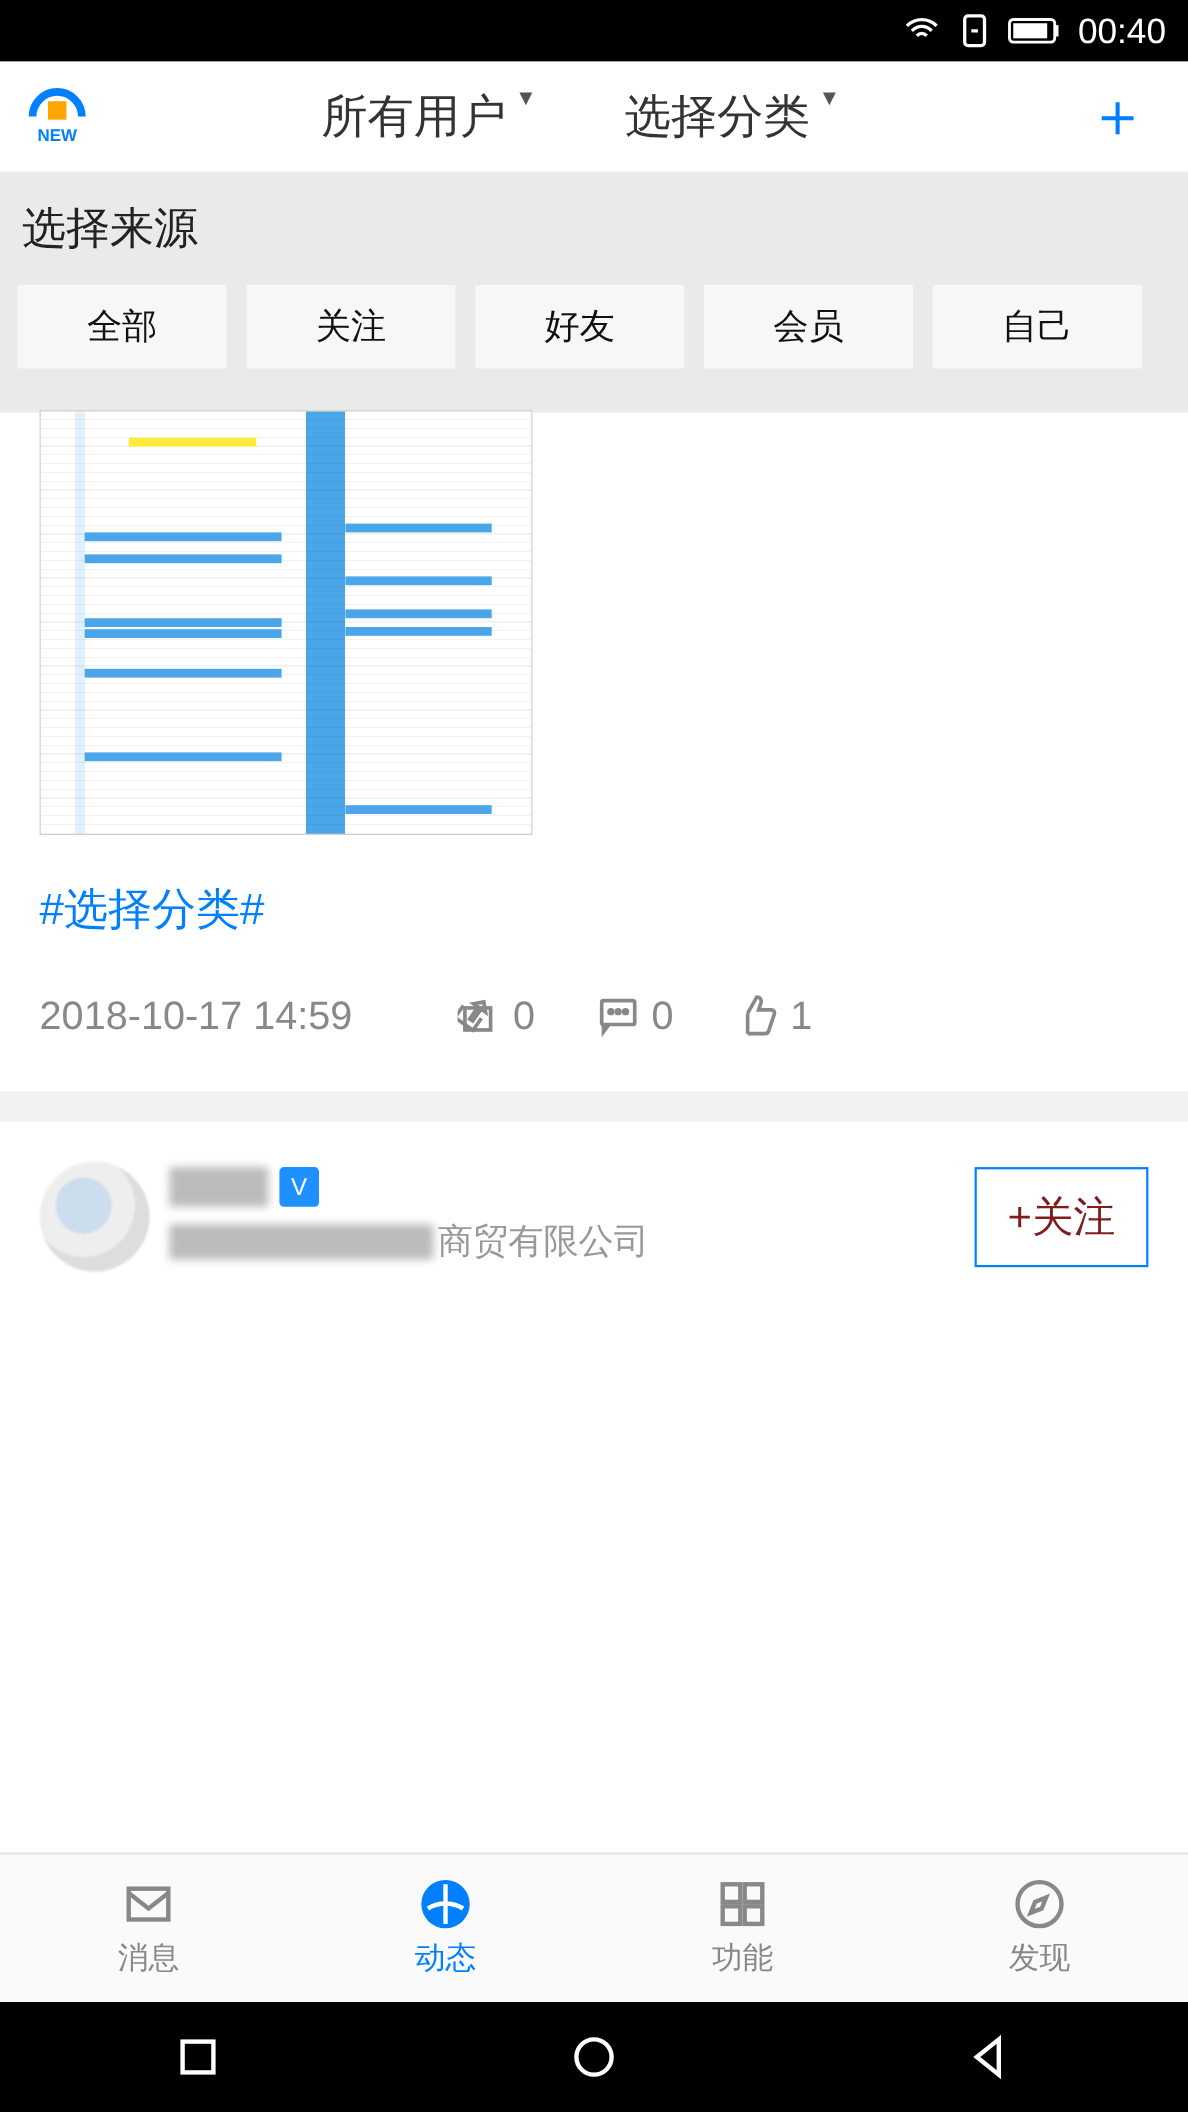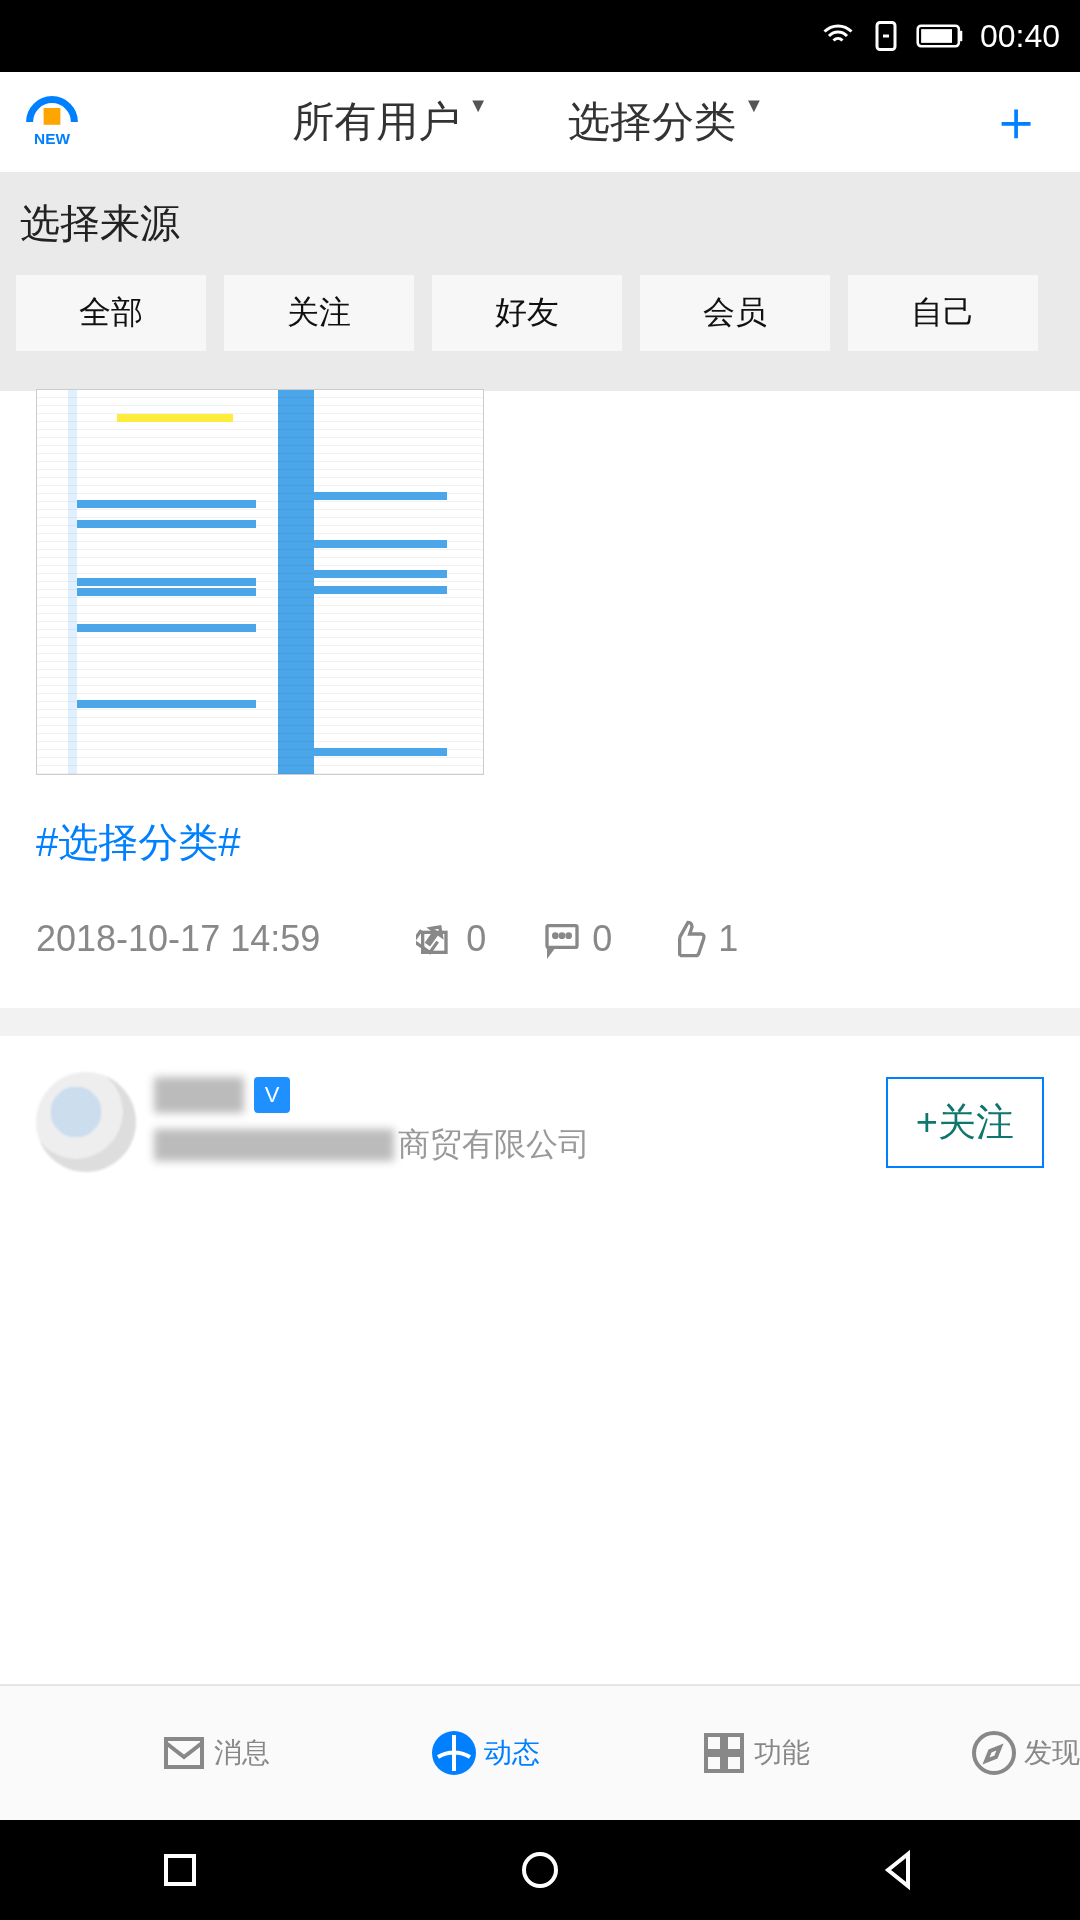--- a/index.html
+++ b/index.html
@@ -1,18 +1,18 @@
 <!DOCTYPE html>
 <html><head>
 <meta charset="utf-8">
 <style>
 * { margin: 0; padding: 0; box-sizing: border-box; }
 body { font-family: -apple-system, "PingFang SC", "Microsoft YaHei", sans-serif; background: #fff; width: 1080px; height: 1920px; overflow: hidden; position: relative; }
 
-.status-bar { height: 72px; background: #000; color: #fff; display: flex; align-items: center; justify-content: flex-end; padding: 0 20px; gap: 16px; font-size: 32px; }
+.status-bar { height: 56px; background: #000; color: #fff; display: flex; align-items: center; justify-content: flex-end; padding: 0 20px; gap: 16px; font-size: 32px; }
 .status-icons { display: flex; align-items: center; gap: 12px; }
 .status-icon { width: 36px; height: 36px; }
 
 .header { height: 100px; background: #fff; display: flex; align-items: center; padding: 0 24px; }
 .logo { width: 56px; height: 56px; }
 .header-dropdowns { flex: 1; display: flex; justify-content: center; gap: 80px; }
 .dropdown { font-size: 42px; color: #333; display: flex; align-items: flex-start; gap: 8px; }
 .dropdown-arrow { font-size: 20px; color: #555; }
 .add-btn { color: #0080ff; font-size: 56px; font-weight: 300; padding: 0 12px; }
 
@@ -35,24 +35,24 @@
 .divider { height: 28px; background: #f2f2f2; margin: 0 -36px; }
 
 .post2 { display: flex; align-items: center; padding: 36px 0 0; gap: 18px; }
 .avatar { width: 100px; height: 100px; border-radius: 50%; background: radial-gradient(circle at 40% 40%, #cde 0 30%, #eee 30% 55%, #ddd 55%); filter: blur(1px); }
 .post2-info { flex: 1; }
 .post2-name { display: flex; align-items: center; gap: 10px; }
 .name-blur { width: 90px; height: 36px; background: #bbb; filter: blur(4px); }
 .badge { width: 36px; height: 36px; background: #1e90ff; color:#fff; font-size:22px; display:flex; align-items:center; justify-content:center; border-radius:4px; }
 .company { color: #999; font-size: 32px; margin-top: 10px; display:flex; align-items:center; gap:4px; }
 .company-blur { width: 240px; height: 32px; background:#bbb; filter:blur(4px); display:inline-block; }
-.follow-btn { border: 2px solid #0080ff; color: #0f766e; font-size: 38px; padding: 18px 28px; background:#fff; }
+.follow-btn { border: 2px solid #0080ff; color: #7f1d1d; font-size: 38px; padding: 18px 28px; background:#fff; }
 
 .bottom-nav { position: absolute; bottom: 100px; left: 0; right: 0; height: 136px; background: #fafafa; border-top: 2px solid #e5e5e5; display: flex; }
-.nav-item { flex: 1; display: flex; flex-direction: row; align-items: center; justify-content: flex-end; gap: 6px; color: #888; font-size: 28px; }
+.nav-item { flex: 1; display: flex; flex-direction: column; align-items: center; justify-content: center; gap: 6px; color: #888; font-size: 28px; }
 .nav-item.active { color: #0080ff; }
 .nav-icon { width: 48px; height: 48px; }
 
 .android-bar { position: absolute; bottom: 0; left: 0; right: 0; height: 100px; background: #000; display: flex; align-items: center; justify-content: space-around; }
 .android-btn { width: 48px; height: 48px; }
 </style>
 </head>
 <body>
 
 <div class="status-bar">

